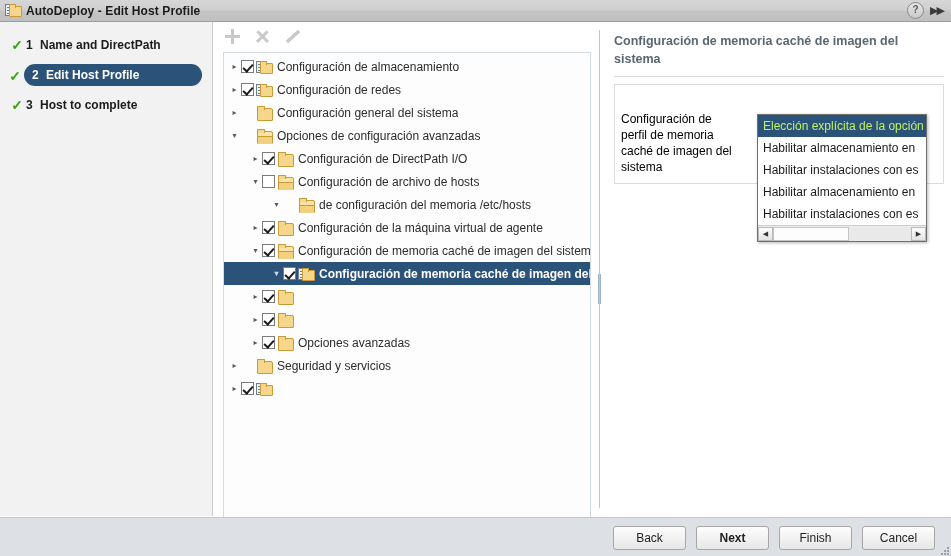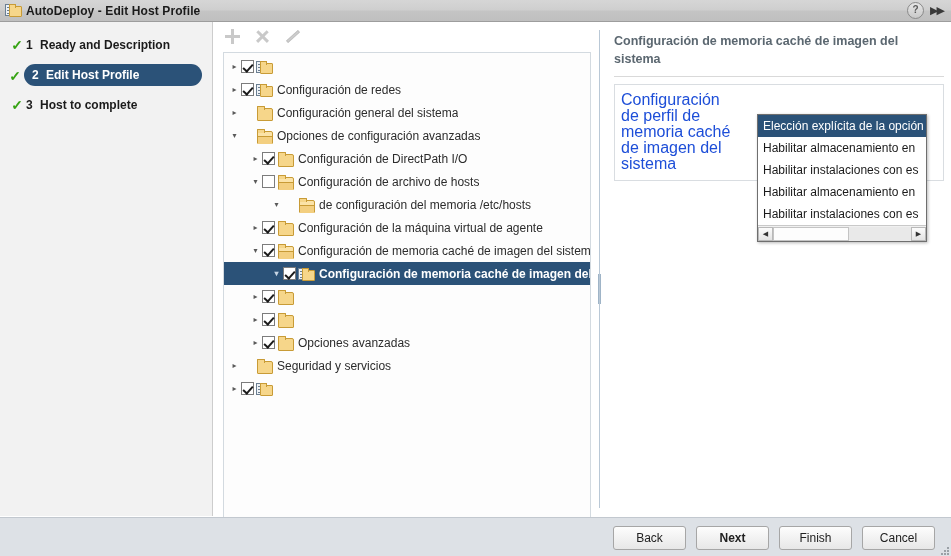--- a/index.html
+++ b/index.html
@@ -110,21 +110,21 @@
     padding:10px 8px 0 10px;box-sizing:border-box;
   }
   .det-title{
     font-size:12.5px;font-weight:bold;color:#5b6770;line-height:18px;
     width:330px;
   }
   .det-sep{margin-top:8px;width:330px;height:1px;background:#d9d9d9;}
   .det-body{position:relative;margin-top:7px;width:330px;border:1px solid #d9dde1;
             box-sizing:border-box;min-height:76px;background:#fff;}
   .det-row{display:flex;padding:7px 6px 8px 6px;}
-  .det-label{width:118px;font-size:16px;color:#1d4ed8;line-height:16px;}
+  .det-label{width:118px;font-size:12px;color:#000000;line-height:16px;margin-top:19px;}
 
   
   .combo-wrap{position:relative;margin-left:18px;}
   .combo{
     width:170px;height:23px;box-sizing:border-box;
     border:1px solid #a7a7a7;border-radius:3px;
     background:linear-gradient(to bottom,#fbfbfb,#e4e4e4);
     display:flex;align-items:flex-start;margin-top:28px;
   }
   .combo-text{flex:1;padding-left:7px;font-size:12px;color:#222;overflow:hidden;white-space:nowrap;}
@@ -134,21 +134,21 @@
   .dd{
     position:absolute;left:0px;top:22px;width:170px;
     border:1px solid #6f6f6f;background:#fff;box-sizing:border-box;
     box-shadow:1px 1px 3px rgba(0,0,0,.28);
   }
   .dd-list{overflow:hidden;}
   .dd-item{
     height:22px;line-height:22px;padding-left:5px;font-size:12px;color:#1a1a1a;
     white-space:nowrap;overflow:hidden;
   }
-  .dd-item.sel{background:#2b5278;color:#ffffff;}
+  .dd-item.sel{background:#2b5278;color:#bef264;}
   .dd-hsb{height:15px;border-top:1px solid #c9c9c9;background:#f0f0f0;display:flex;align-items:center;}
   .sb-btn{width:15px;height:14px;background:linear-gradient(to bottom,#fcfcfc,#e3e3e3);
           border:1px solid #b9b9b9;box-sizing:border-box;font-size:7px;line-height:12px;text-align:center;color:#333;}
   .sb-track{flex:1;height:14px;background:#e9e9e9;position:relative;}
   .sb-thumb{position:absolute;left:0;top:0;width:55%;height:14px;
             background:#fdfdfd;border:1px solid #c4c4c4;box-sizing:border-box;}
 
   
   .footer{
     position:absolute;left:0;top:517px;width:951px;height:39px;
@@ -187,21 +187,21 @@
       <div class="help-btn">?</div>
       <div class="chev-btn">▶▶</div>
     </div>
   </div>
 
   <div class="sidebar">
 
     <div class="step">
       <div class="chk">✓</div>
       <div class="num">1</div>
-      <div class="lbl">Ready and Description</div>
+      <div class="lbl">Name and DirectPath</div>
     </div>
 
     <div style="position:relative;">
       <div class="chk" style="position:absolute;left:6px;top:4px;width:18px;text-align:center;color:#36a313;font-size:14px;font-weight:bold;">✓</div>
       <div class="step active" style="margin-left:24px;margin-right:10px;padding-left:8px;">
         <div class="num" style="margin-left:0;">2</div>
         <div class="lbl">Edit Host Profile</div>
       </div>
     </div>
 
@@ -236,20 +236,21 @@
             <div class="ficon">
               <div class="hp">
                 <div class="hp-doc">
                   <i style="top:2px"></i>
                   <i style="top:5px"></i>
                   <i style="top:8px"></i>
                 </div>
                 <div class="hp-fold"></div>
               </div>
             </div>
+            <div class="lbltxt">Configuración de almacenamiento</div>
           </div>
           <div class="row" style="padding-left: 4px;">
             <div class="arrow">▸</div>
             <div class="cb on"></div>
             <div class="ficon">
               <div class="hp">
                 <div class="hp-doc">
                   <i style="top:2px"></i>
                   <i style="top:5px"></i>
                   <i style="top:8px"></i>

